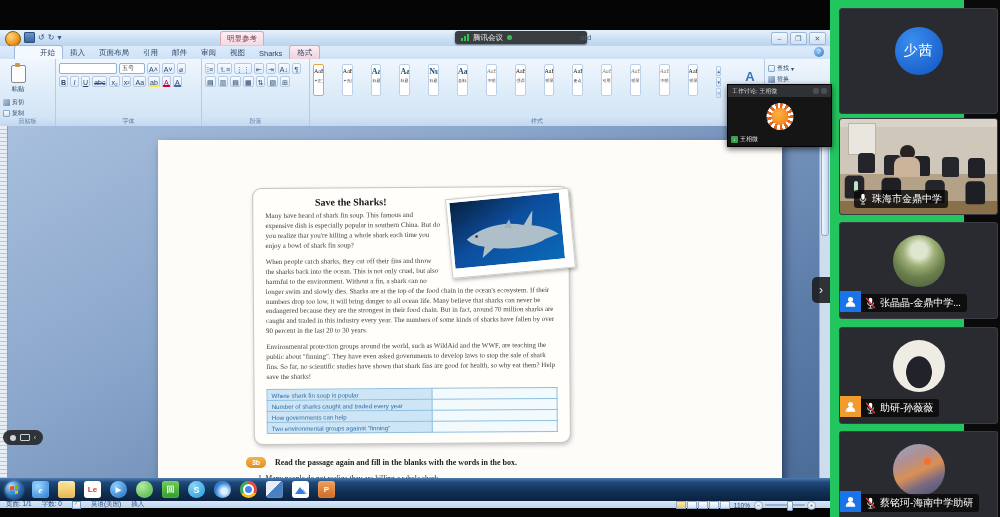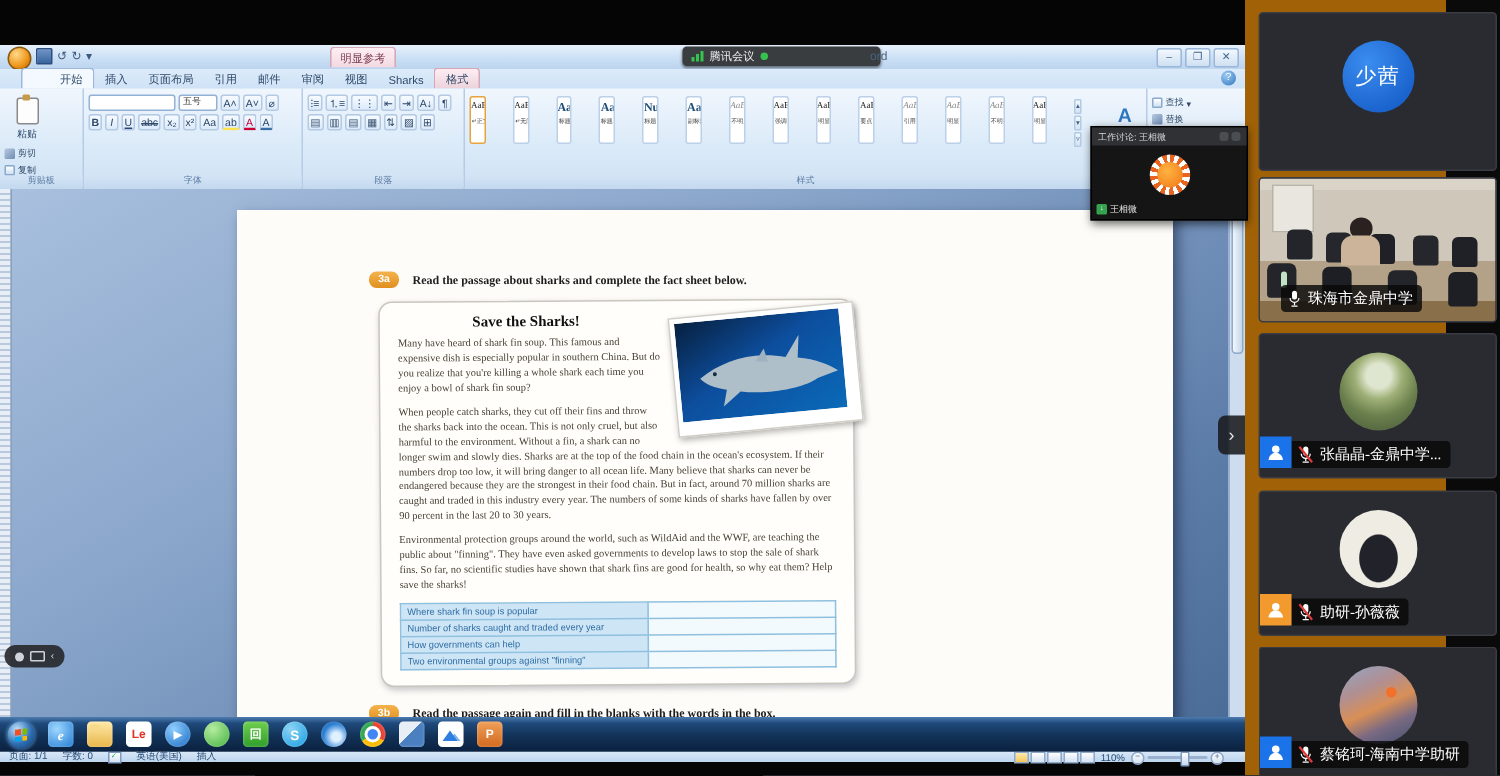--- a/index.html
+++ b/index.html
@@ -153,21 +153,21 @@
   .panel .hdr .dot{width:6px;height:6px;border-radius:2px;background:#4a4d52;}
   .sun{position:absolute;left:50%;top:18px;transform:translateX(-50%);width:27px;height:27px;border-radius:50%;
     background:repeating-conic-gradient(#e8641f 0 14deg,#fff 14deg 28deg);display:flex;align-items:center;justify-content:center;}
   .sun i{width:17px;height:17px;border-radius:50%;background:radial-gradient(circle at 40% 35%,#ffb341,#f07818);display:block;}
   .panel .pname{position:absolute;left:3px;bottom:2px;display:flex;align-items:center;gap:2px;font-size:6px;color:#e8e8e8;}
   .panel .pname .gi{width:7px;height:7px;background:#35a24f;border-radius:1px;color:#fff;font-size:5px;line-height:7px;text-align:center;}
   
   .collapse{position:absolute;left:812px;top:277px;width:18px;height:26px;background:rgba(25,26,30,.88);
     border-radius:5px 0 0 5px;color:#e8e8e8;font-size:12px;line-height:26px;text-align:center;z-index:60;}
   
-  .sidebar{position:absolute;left:830px;top:0;width:134px;height:517px;background:#a16207;font-family:Liberation Serif, serif;}
+  .sidebar{position:absolute;left:830px;top:0;width:134px;height:517px;background:#22c55e;font-family:Liberation Serif, serif;}
   .tile{position:absolute;left:9px;width:157px;background:#292b30;border:1px solid #3a3c42;border-radius:3px;overflow:hidden;}
   .t1{top:8px;height:104px;}
   .t2{top:118px;height:95px;}
   .t3{top:222px;height:95px;}
   .t4{top:327px;height:95px;}
   .t5{top:431px;height:86px;border-bottom:none;border-radius:3px 3px 0 0;}
   .bigavatar{position:absolute;left:50%;top:18px;transform:translateX(-50%);width:48px;height:48px;border-radius:50%;
     background:radial-gradient(circle at 35% 30%,#3b8df0,#0f54c0);display:flex;align-items:center;justify-content:center;
     color:#fff;font-size:14px;letter-spacing:1px;}
   .cavatar{position:absolute;left:50%;top:12px;transform:translateX(-50%);width:52px;height:52px;border-radius:50%;}
@@ -393,24 +393,20 @@
               </span>
             <span class="mini"><i class="ic ic-paint"></i><span>选择</span> ▾</span>
           </div>
         </div>
       </div>
 
       <div class="docarea">
         <div class="vruler"></div>
         <div class="page">
 
-          <div class="ex-row">
-            <span class="exbadge">3a</span>
-            <span class="extext">Read the passage about sharks and complete the fact sheet below.</span>
-          </div>
 
           <div class="card">
             <div class="photo">
               <svg viewBox="0 0 110 66" preserveAspectRatio="none">
                 <defs>
                   <linearGradient id="sea" x1="0" y1="0" x2="1" y2="1">
                     <stop offset="0" stop-color="#07203f"></stop>
                       <stop offset="45%" stop-color="#0d4e9e"></stop>
                       <stop offset="100%" stop-color="#0a6ab8"></stop>
                   </linearGradient>

